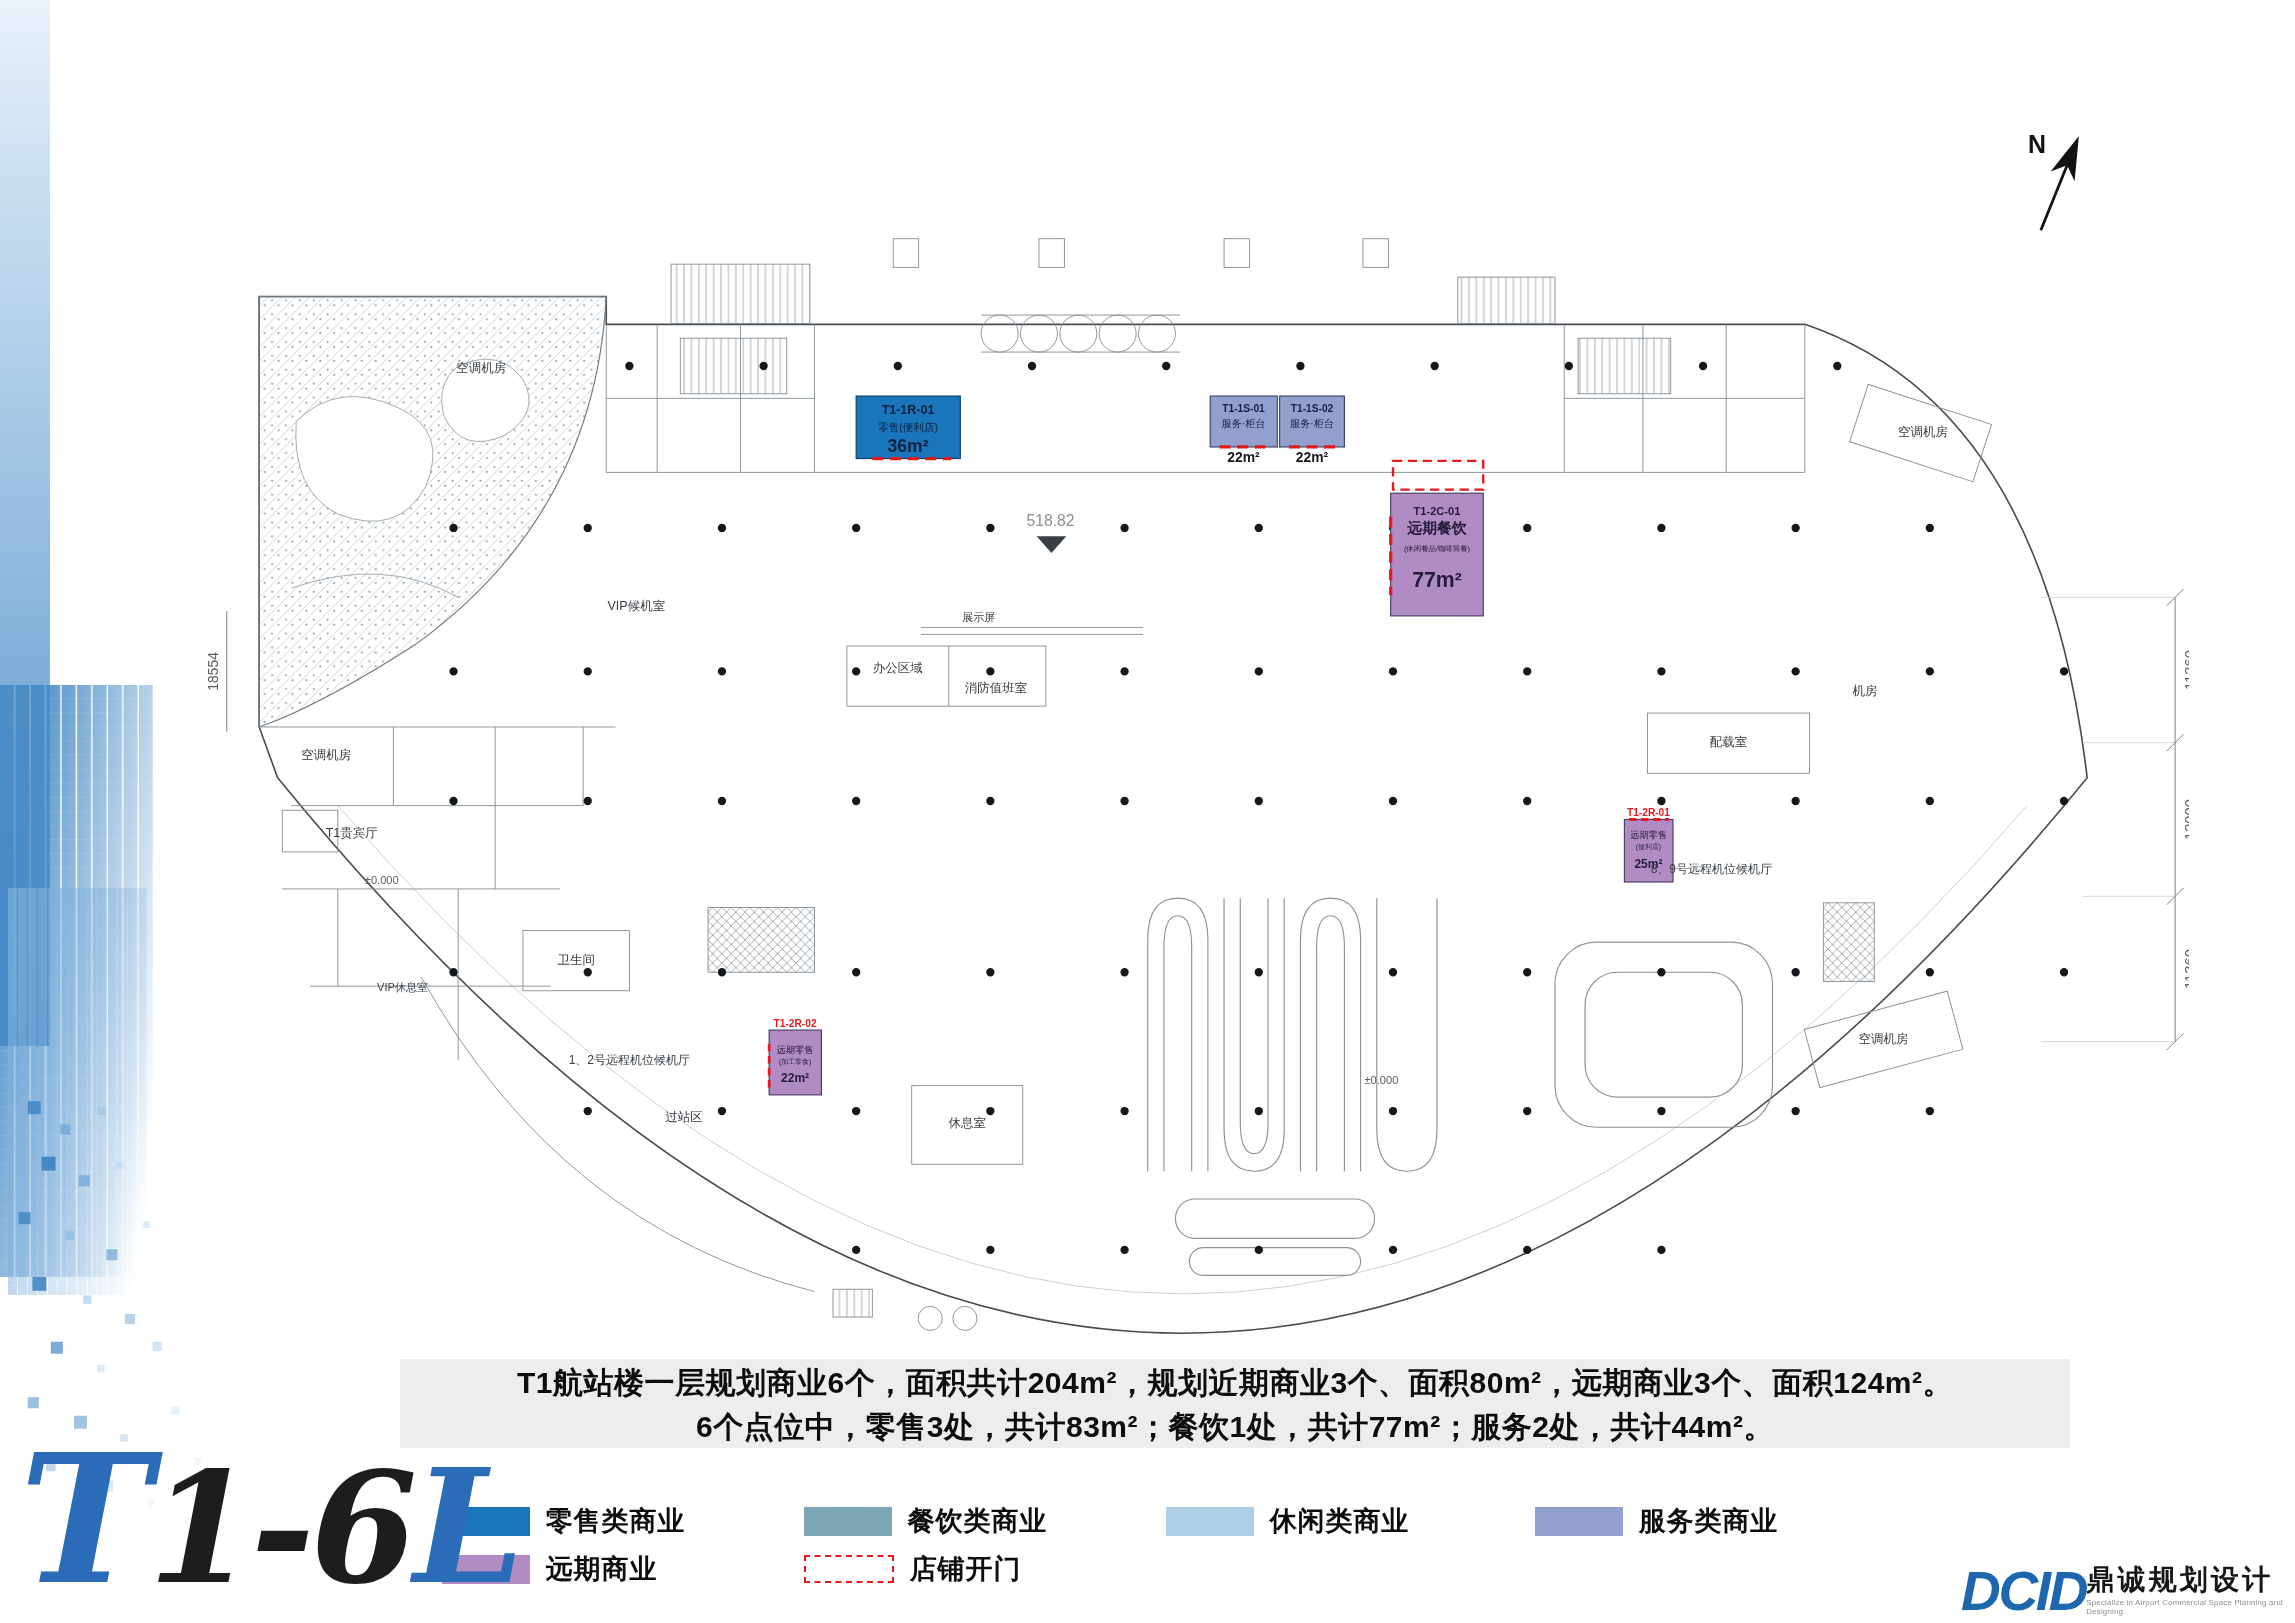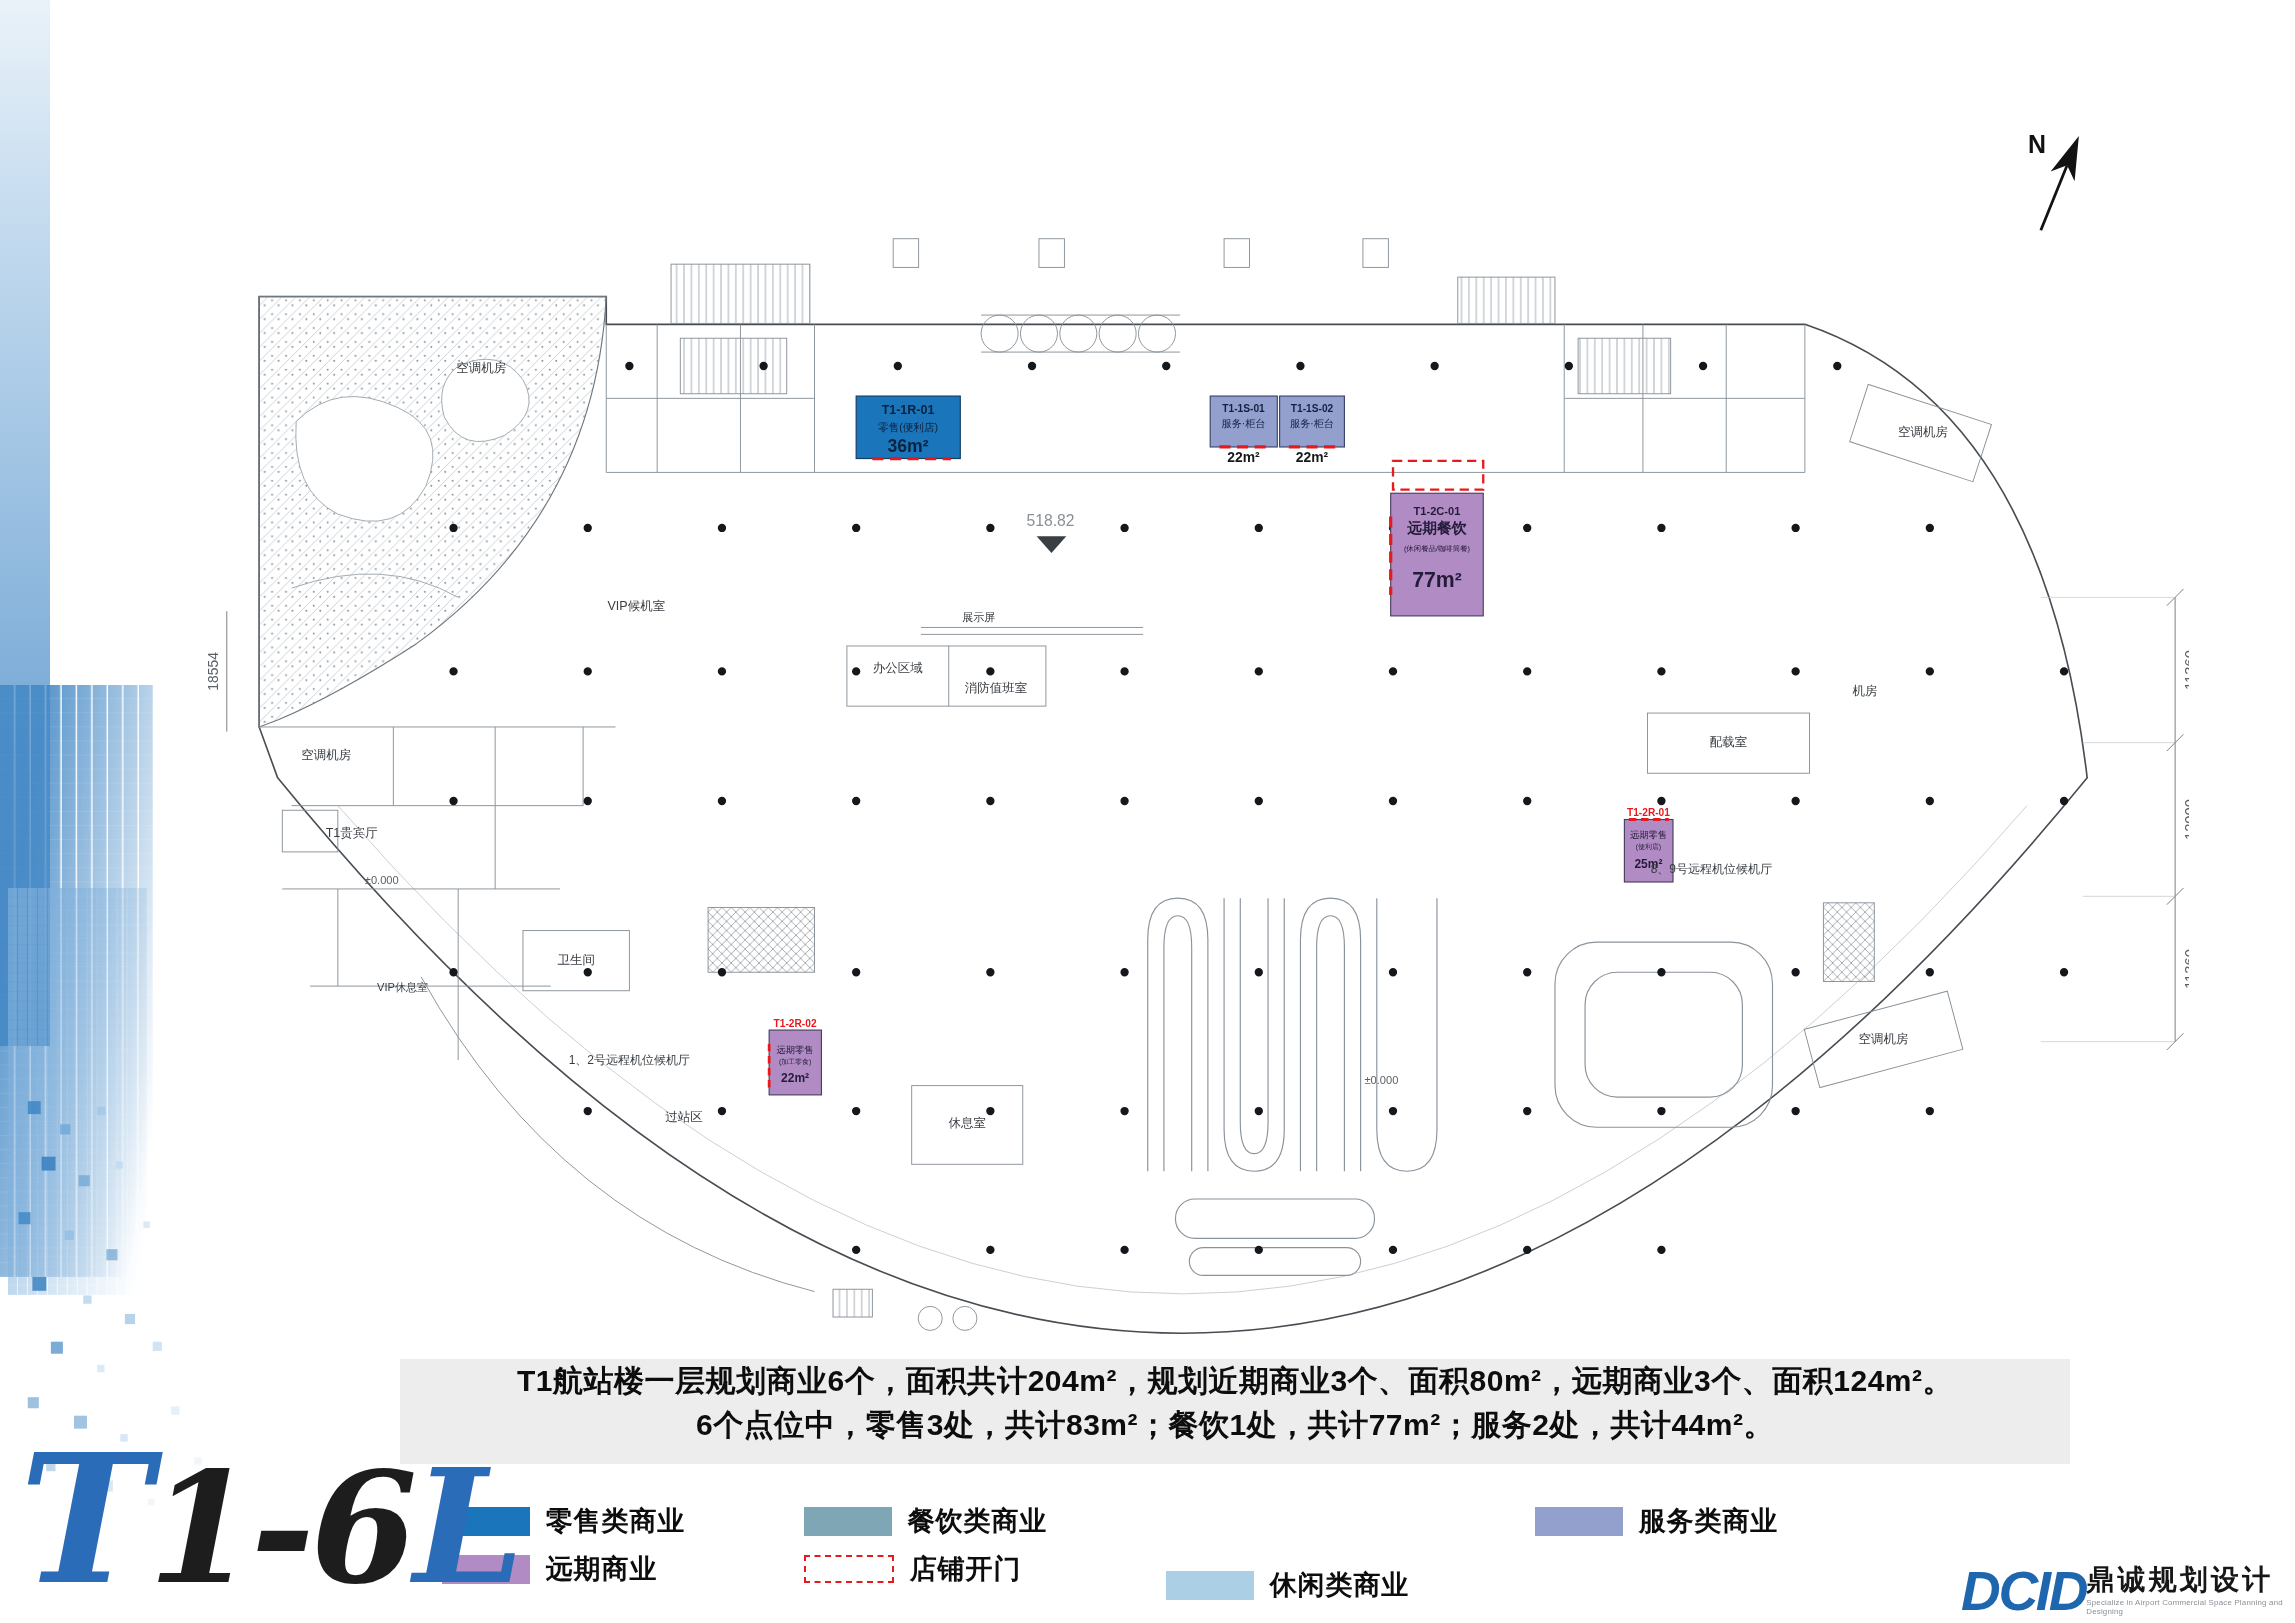--- a/index.html
+++ b/index.html
@@ -27,22 +27,22 @@
   .subtitle-row{margin-top:12px;display:flex;align-items:baseline}
   .subtitle{font-size:33px;font-weight:800;color:#0c0c0c;letter-spacing:1.9px}
   .subtitle-note{font-size:20.4px;font-weight:700;color:#0c0c0c;margin-left:2.8px}
   .subtitle-en{margin-top:7.4px;font-size:26px;font-weight:700;font-style:italic;color:#9aa0a6;letter-spacing:0.9px}
 
   .north{position:absolute;left:2004px;top:124px;width:111px;height:120px}
   .plan{position:absolute;left:199px;top:227px;width:1990px;height:1148px}
   svg{font-family:"Liberation Sans",sans-serif}
 
   
-  .summary{position:absolute;left:400px;top:1359px;width:1670px;height:105px;background:#ededed;
-       display:flex;flex-direction:column;justify-content:flex-start;align-items:center}
+  .summary{position:absolute;left:400px;top:1359px;width:1670px;height:89px;background:#ededed;
+       display:flex;flex-direction:column;justify-content:flex-end;align-items:center}
   .summary div{font-size:30px;font-weight:600;color:#0d0d0d;line-height:1.45;text-align:center;letter-spacing:0.5px}
 
   
   .brand{position:absolute;left:19.4px;top:1415px;display:flex;align-items:baseline;
        font-family:"DejaVu Serif",serif;font-style:italic;font-weight:bold;letter-spacing:-3.7px;z-index:5}
   .brand-t{font-size:178px;color:#2b6cb8}
   .brand-mid{font-size:153px;color:#1d1d1d}
   .brand-l{font-size:157px;color:#2b6cb8}
 
   
@@ -303,21 +303,21 @@
 
 <div class="legend">
   <div class="lg-item" style="left:442px;top:1503px">
     <div class="sw sw-retail"></div>
     <div class="lg-label">零售类商业</div>
   </div>
   <div class="lg-item" style="left:804px;top:1503px">
     <div class="sw sw-food"></div>
     <div class="lg-label">餐饮类商业</div>
   </div>
-  <div class="lg-item" style="left:1166px;top:1567px">
+  <div class="lg-item" style="left:1166px;top:1503px">
     <div class="sw sw-leisure"></div>
     <div class="lg-label">休闲类商业</div>
   </div>
   <div class="lg-item" style="left:1535px;top:1503px">
     <div class="sw sw-service"></div>
     <div class="lg-label">服务类商业</div>
   </div>
   <div class="lg-item" style="left:442px;top:1551px">
     <div class="sw sw-future"></div>
     <div class="lg-label">远期商业</div>

